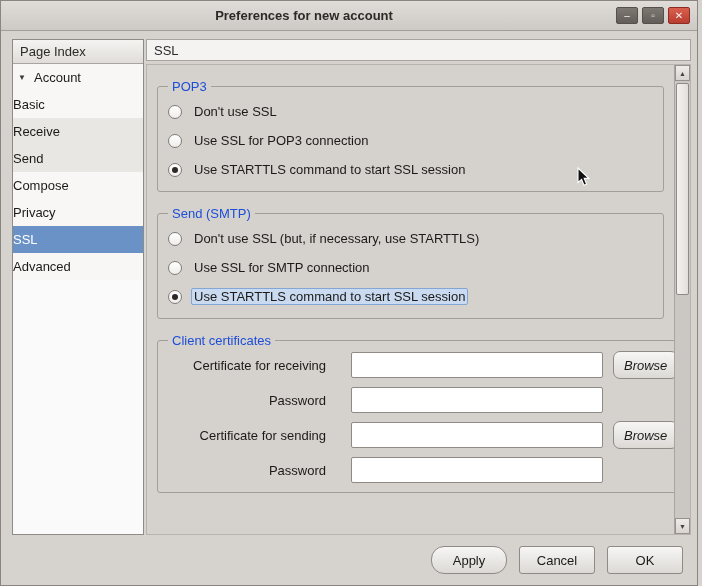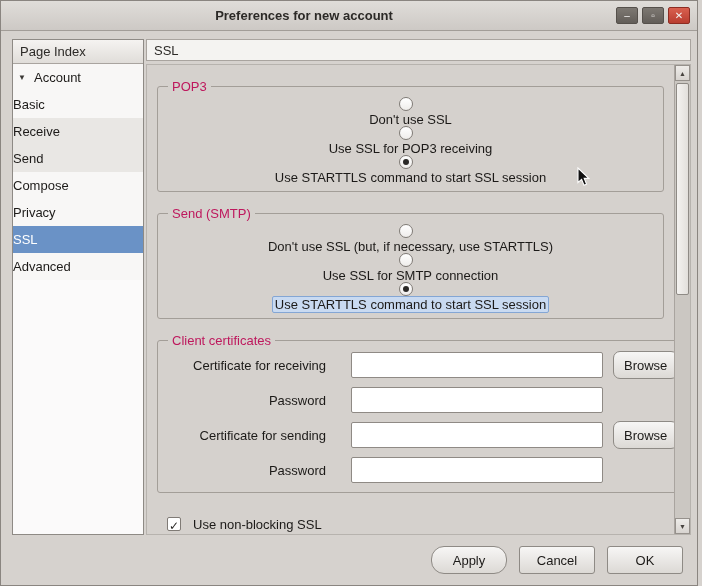--- a/index.html
+++ b/index.html
@@ -78,23 +78,23 @@
   }
   .content {
     position: absolute; left: 0; top: 0; right: 16px; bottom: 0;
     overflow: hidden;
   }
   fieldset {
     border: 1px solid #a39e98; border-radius: 3px;
     margin: 14px 10px 0 10px;
     padding: 3px 10px 7px 10px;
   }
-  legend { padding: 0 4px; color: #be185d; }
+  legend { padding: 0 4px; color: #1d4ed8; }
   .option {
-    height: 29px; display: flex; align-items: center; cursor: default; flex-direction: column;
+    height: 29px; display: flex; align-items: center; cursor: default;
   }
   .radio {
     width: 14px; height: 14px; border-radius: 50%;
     border: 1px solid #807b76;
     background: linear-gradient(#ffffff, #efedeb);
     margin-right: 9px; flex: 0 0 auto;
   }
   .radio.checked::after {
     content: ""; display: block; width: 6px; height: 6px; border-radius: 50%;
     background: #2b2927; margin: 3px auto 0 auto;
@@ -111,21 +111,21 @@
     width: 252px; height: 26px;
     border: 1px solid #8f8a85; border-radius: 2px;
     background: #ffffff; padding: 0 5px;
     font-family: "Liberation Sans", "DejaVu Sans", sans-serif; font-size: 13px;
   }
   .browse-btn {
     margin-left: 10px; min-width: 62px; height: 28px;
     border: 1px solid #8e8a85; border-radius: 7px;
     background: linear-gradient(#f7f6f5, #dcd9d5);
     font-family: "Liberation Sans", "DejaVu Sans", sans-serif; font-size: 13px;
-    color: #1c1a18; padding: 0 10px; cursor: default;
+    color: #1c1a18; padding: 0 10px; cursor: default; font-style: italic;
   }
   .partial-option {
     margin: 18px 0 0 20px; height: 26px;
     display: flex; align-items: center;
   }
   .checkbox {
     width: 14px; height: 14px;
     border: 1px solid #807b76; border-radius: 2px;
     background: #ffffff; margin-right: 9px; flex: 0 0 auto;
     text-align: center;
@@ -216,21 +216,21 @@
       <div class="content">
 
         <fieldset>
           <legend>POP3</legend>
           <div class="option">
             <span class="radio"></span>
             <span class="option-label">Don't use SSL</span>
           </div>
           <div class="option">
             <span class="radio"></span>
-            <span class="option-label">Use SSL for POP3 receiving</span>
+            <span class="option-label">Use SSL for POP3 connection</span>
           </div>
           <div class="option">
             <span class="radio checked"></span>
             <span class="option-label">Use STARTTLS command to start SSL session</span>
           </div>
         </fieldset>
 
         <fieldset>
           <legend>Send (SMTP)</legend>
           <div class="option">
@@ -262,24 +262,20 @@
             <span class="cert-label">Certificate for sending</span>
             <input class="cert-input" value="" style="">
             <button class="browse-btn">Browse</button>
           </div>
           <div class="cert-row">
             <span class="cert-label">Password</span>
             <input class="cert-input" value="" style="">
           </div>
         </fieldset>
 
-        <div class="partial-option">
-          <span class="checkbox checked"></span>
-          <span class="option-label">Use non-blocking SSL</span>
-        </div>
 
       </div>
 
       <div class="scrollbar">
         <div class="sb-btn sb-up">▲</div>
         <div class="sb-thumb"></div>
         <div class="sb-btn sb-down">▼</div>
       </div>
     </div>
   </div>

